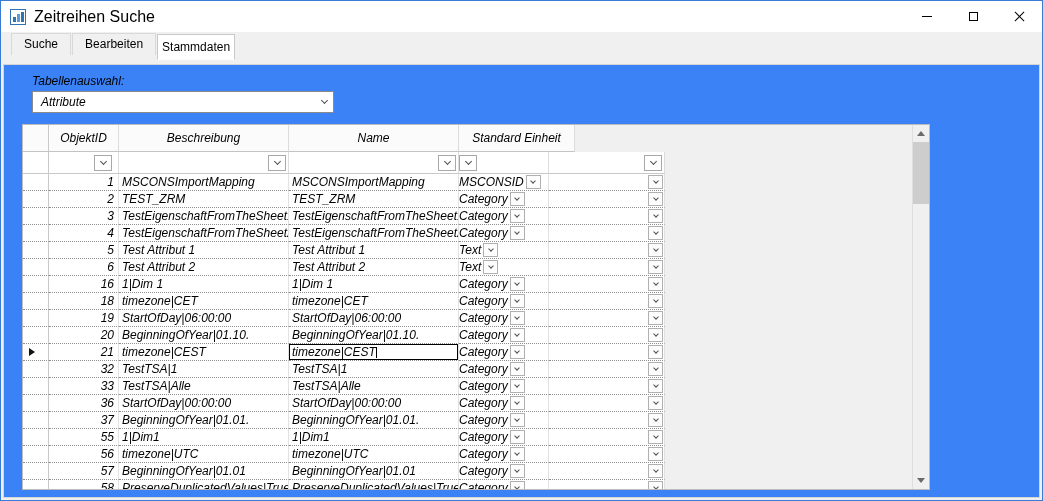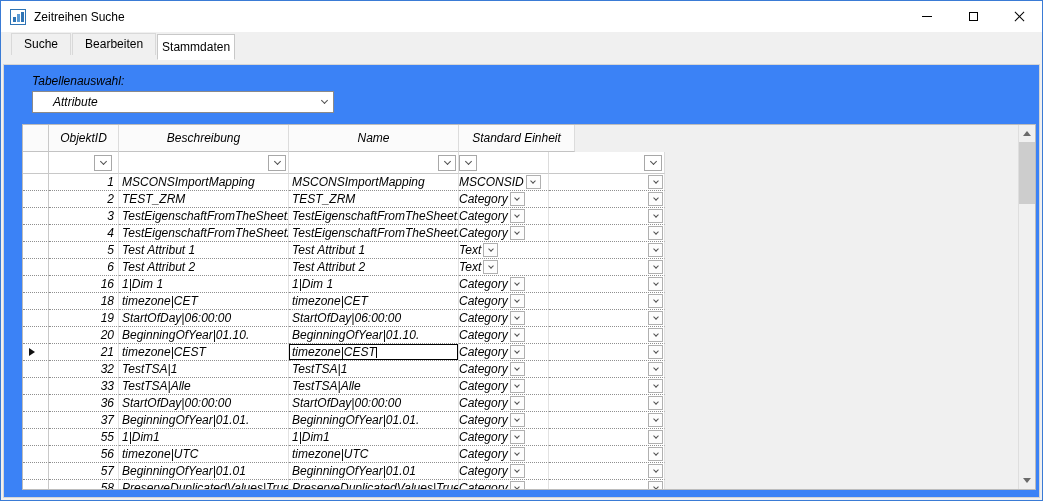--- a/index.html
+++ b/index.html
@@ -15,21 +15,21 @@
     border:1px solid #3a7bd5;
     background:#f0f0f0;
     overflow:hidden;
   }
   
   .titlebar {
     height:31px; background:#ffffff;
     display:flex; align-items:center;
   }
   .app-icon { margin-left:9px; width:16px; height:16px; display:block; }
-  .title { margin-left:8px; font-size:12px; }
+  .title { margin-left:8px; font-size:16px; }
   .win-buttons { margin-left:auto; display:flex; height:31px; }
   .win-btn { width:46px; height:31px; display:flex; align-items:center; justify-content:center; cursor:default; }
   .glyph-min { width:10px; height:1px; background:#000; }
   .glyph-max { width:9px; height:9px; border:1px solid #000; }
   .glyph-close { position:relative; width:11px; height:11px; }
   .glyph-close::before, .glyph-close::after {
     content:""; position:absolute; left:-1px; top:5px; width:13px; height:1px; background:#000;
   }
   .glyph-close::before { transform:rotate(45deg); }
   .glyph-close::after  { transform:rotate(-45deg); }
@@ -53,30 +53,30 @@
   .tabpage {
     position:absolute; top:63px; left:2px; right:2px; bottom:2px;
     background:#3b82f6; border:1px solid #d5d5d5;font-style:italic;
   }
   .select-label { position:absolute; left:28px; top:9px; }
   .combo {
     position:absolute; left:28px; top:26px; width:302px; height:22px;
     background:#fff; border:1px solid #8a8a8a;
     display:flex; align-items:center; cursor:default;
   }
-  .combo-value { margin-left:20px; flex:1; }
+  .combo-value { margin-left:8px; flex:1; }
   .combo-dd { width:18px; height:100%; display:flex; align-items:center; justify-content:center; }
   .chev {
     width:5px; height:5px;
     border-right:1px solid #505050; border-bottom:1px solid #505050;
     transform:rotate(45deg); margin-top:-3px;
   }
   
   .grid {
-    position:absolute; left:18px; top:59px; width:1014px; bottom:7px;
+    position:absolute; left:18px; top:59px; width:908px; bottom:7px;
     border:1px solid #bcbcbc; background:#f0f0f0;
     display:flex;
   }
   .grid-content { flex:1; overflow:hidden; display:flex; flex-direction:column; background:#f0f0f0; }
   .grid-header { display:flex; height:27px; flex:0 0 27px; }
   .hcell {
     background:#fbfbfb; border-right:1px solid #dcdcdc; border-bottom:1px solid #c3c3c3;
     display:flex; align-items:center; justify-content:center;
   }
   .filter-row { display:flex; height:22px; flex:0 0 22px; }

